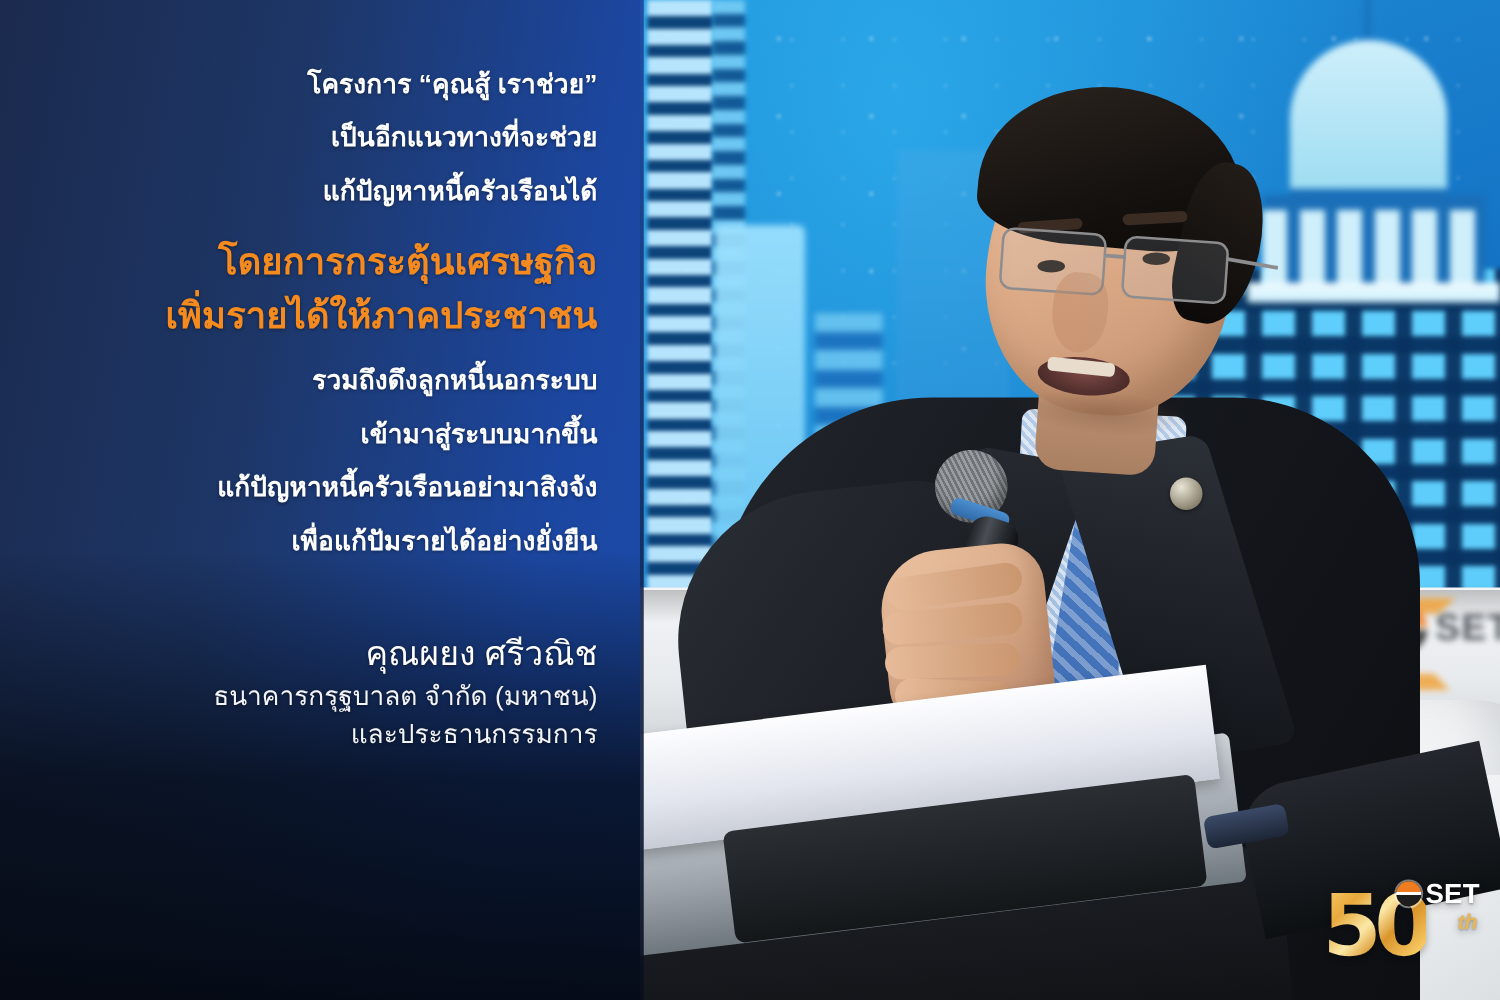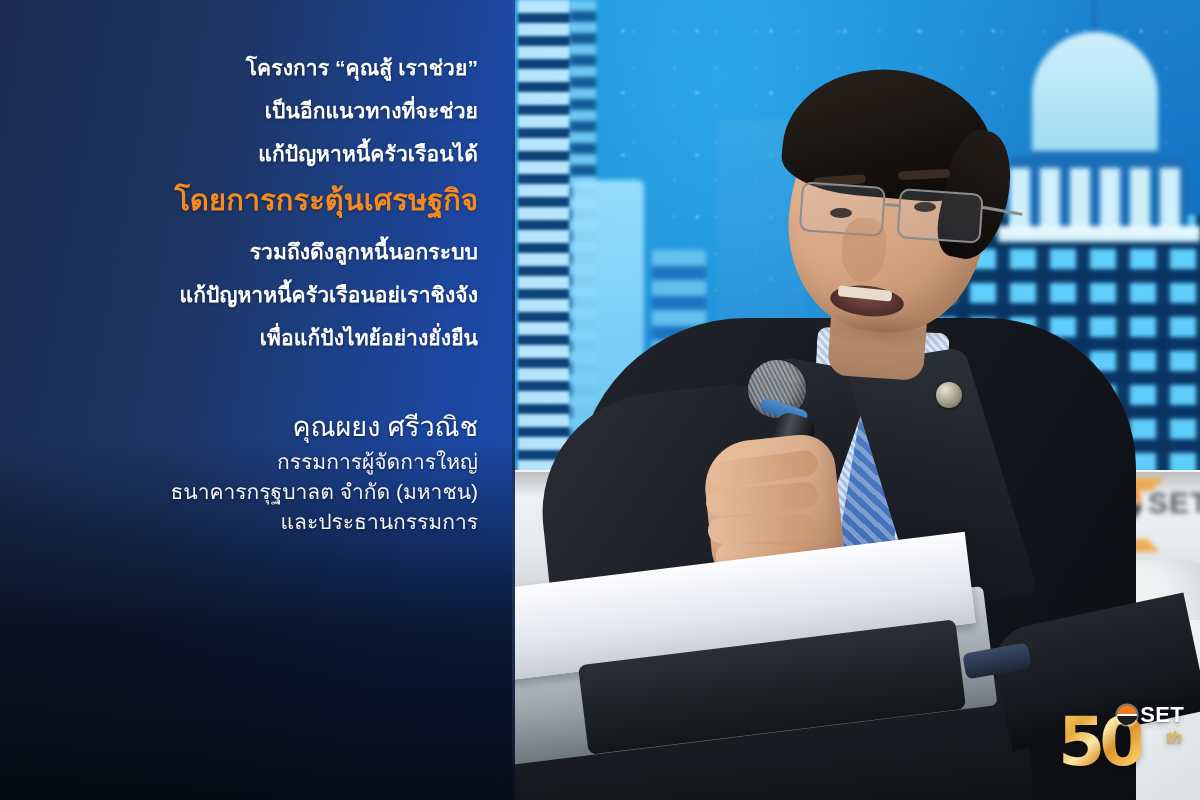--- a/index.html
+++ b/index.html
@@ -344,21 +344,21 @@
     color:#ffffff;
     font-size:21px;
     line-height:43px;
     font-weight:600;
     letter-spacing:.1px;
     text-shadow:0 1px 3px rgba(0,0,0,.38);
     white-space:nowrap;
   }
   .qline.accent { color:#F58A1F; font-weight:800; font-size:29px; }
   .qline.strong { font-weight:800; }
-  .qline.spacer-top { margin-top:4px; }
+  .qline.spacer-top { margin-top:14px; }
   .qline.spacer-top2 { margin-top:8px; }
   .qline.spacer-top3 { margin-top:12px; }
 
   .attrib {
     text-align:right;
     width:100%;
     margin-top:48px;
   }
   .attrib .name {
     display:block;
@@ -537,28 +537,29 @@
   <div class="photo-edge"></div>
 
   <div class="panel">
     <div class="panel-inner">
 
       <div class="quote">
         <span class="qline">โครงการ “คุณสู้ เราช่วย”</span>
         <span class="qline">เป็นอีกแนวทางที่จะช่วย</span>
         <span class="qline">แก้ปัญหาหนี้ครัวเรือนได้</span>
         <span class="qline accent spacer-top">โดยการกระตุ้นเศรษฐกิจ</span>
+        <span class="qline accent">เพิ่มรายได้ให้ภาคประชาชน</span>
         <span class="qline strong spacer-top2">รวมถึงดึงลูกหนี้นอกระบบ</span>
-        <span class="qline">แก้ปัญหาหนี้ครัวเรือนอย่เราชิงจัง</span>
-        <span class="qline">เพื่อแก้ปังไทย้อย่างยั่งยืน</span>
+        <span class="qline strong">เข้ามาสู่ระบบมากขึ้น</span>
+        <span class="qline">แก้ปัญหาหนี้ครัวเรือนอย่ามาสิงจัง</span>
+        <span class="qline">เพื่อแก้ปัมรายได้อย่างยั่งยืน</span>
       </div>
 
       <div class="attrib">
         <span class="name">คุณผยง ศรีวณิช</span>
-        <span class="role">กรรมการผู้จัดการใหญ่</span>
         <span class="role">ธนาคารกรุฐบาลต จำกัด (มหาชน)</span>
         <span class="role">และประธานกรรมการ</span>
       </div>
 
     </div>
   </div>
 
 </div>
 
 </body></html>

